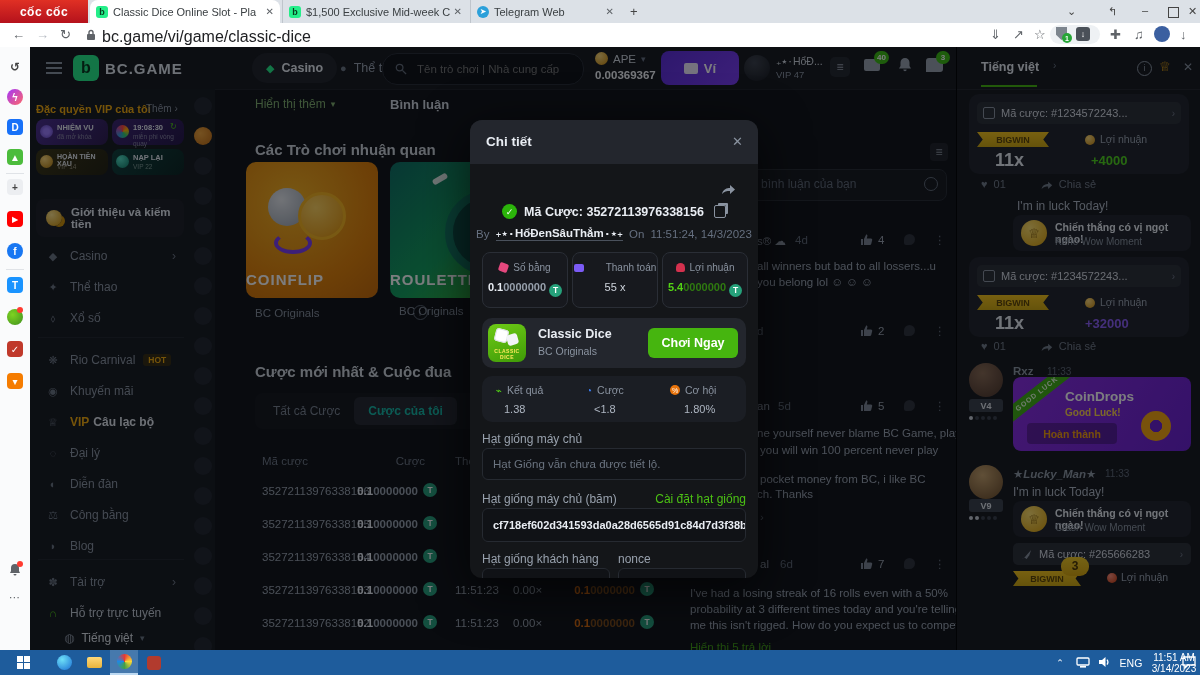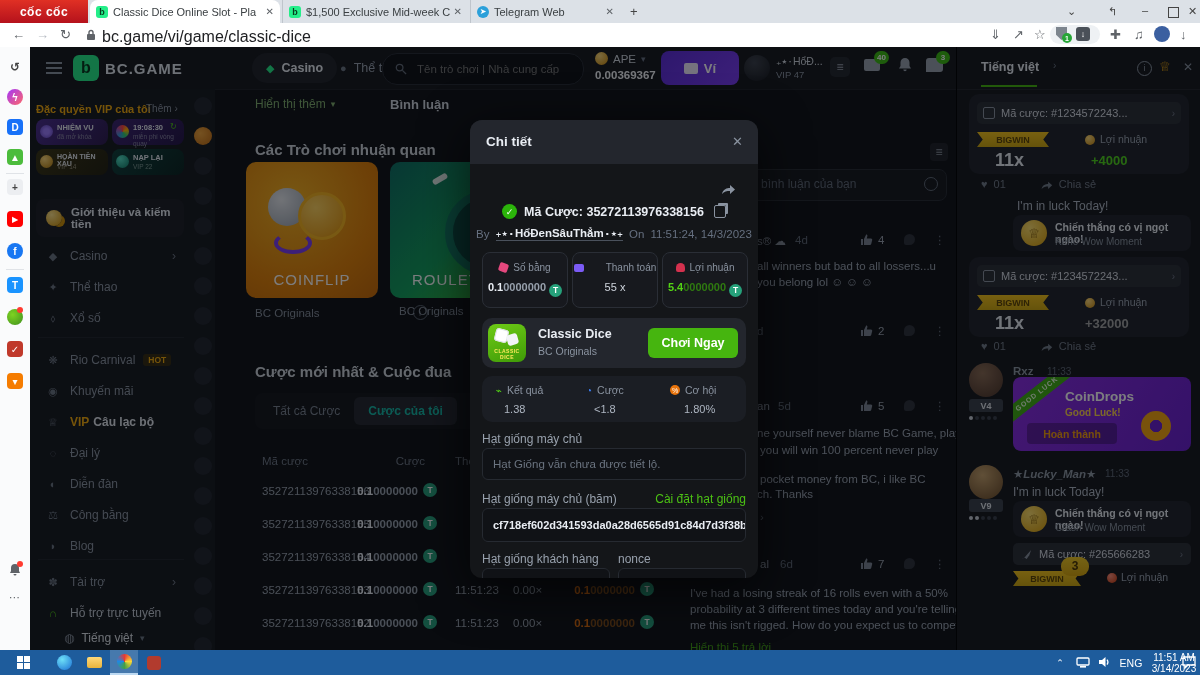--- a/index.html
+++ b/index.html
@@ -41,21 +41,21 @@
   .rdot.on{background:radial-gradient(circle at 35% 35%,#f0a43a,#bf6a10)}
   
   .searchbox{position:absolute;left:352px;top:6px;width:200px;height:30px;background:#0d0f13;border:1px solid #272b33;border-radius:15px;display:flex;align-items:center}
   .searchbox input{background:transparent;border:0;outline:0;color:#8a93a0;font-size:11.5px;width:160px;font-family:inherit}
   .vibtn{position:absolute;left:631px;top:4px;width:78px;height:34px;border-radius:8px;background:linear-gradient(135deg,#5b2bd8,#7a3cf4);
     display:flex;align-items:center;justify-content:center;gap:6px;color:#fff;font-weight:bold;font-size:13px}
   .badge{position:absolute;background:#3bba10;color:#fff;border-radius:8px;font-size:8px;font-weight:bold;
     min-width:14px;height:13px;display:flex;align-items:center;justify-content:center;padding:0 3px;box-sizing:border-box}
   
   .gamecard{position:absolute;top:115px;width:132px;height:136px;border-radius:10px;overflow:hidden}
-  .cardname{position:absolute;left:0;width:100%;bottom:10px;text-align:center;font-weight:400;font-size:15px;letter-spacing:1px;color:#fff}
+  .cardname{position:absolute;left:0;width:100%;bottom:10px;text-align:left;font-weight:700;font-size:15px;letter-spacing:1px;color:#fff}
   .tabsbar{position:absolute;left:225px;top:346px;width:320px;height:36px;background:#14161b;border-radius:8px;display:flex;align-items:center;padding:0 4px;box-sizing:border-box}
   .btab{padding:7px 14px;font-size:12px;color:#79828f;border-radius:6px;white-space:nowrap}
   .btab.on{background:#24272e;color:#14b8a6;font-weight:bold}
   .cell{position:absolute;font-size:11.5px;color:#98a1ad;white-space:nowrap}
   .coin{display:inline-flex;width:14px;height:14px;border-radius:50%;background:#26a17b;color:#fff;font-size:8.5px;font-weight:bold;
     align-items:center;justify-content:center;vertical-align:-2px}
   .thumb{fill:#7c8592}
   .cbubble{width:11px;height:11px;border-radius:50% 50% 50% 2px;background:#2c3039}
   
   .chat{position:absolute;left:926px;top:0;width:244px;height:603px;background:#16181d;border-left:1px solid #000}
@@ -501,21 +501,21 @@
       <div class="ccard" style="top:210px">
         <div class="betrow">
           <span style="width:10px;height:10px;border:1.5px solid #8a93a0;border-radius:2px;flex:none"></span>
           <span style="font-size:11px;color:#d6dbe2;flex:1">Mã cược: #1234572243...</span>
           <span style="color:#6c7582;font-size:10px">›</span>
         </div>
         <div class="ribbon" style="left:8px;top:38px">BIGWIN</div>
         <span class="a" style="left:116px;top:41px;width:10px;height:10px;border-radius:50%;background:radial-gradient(circle at 35% 30%,#ffd978,#c9880a)"></span>
         <span class="a" style="left:131px;top:39px;font-size:10.5px;color:#9aa3b0">Lợi nhuận</span>
         <span class="a b" style="left:26px;top:56px;font-size:18px">11x</span>
-        <span class="a b" style="left:116px;top:59px;font-size:13px;color:#a3a3a3">+32000</span>
+        <span class="a b" style="left:116px;top:59px;font-size:13px;color:#8b5cf6">+32000</span>
       </div>
       <div class="a f" style="left:24px;top:293px;gap:6px;color:#727b88;font-size:11px">
         <span>♥</span>
         <span>01</span>
         <svg width="13" height="11" viewBox="0 0 16 13" style="margin-left:28px">
             <path d="M2 12C3 7 7 6 10 6V3l5 4.5L10 12V9C7 9 4 9.5 2 12z" fill="#727b88"></path>
           </svg>
         <span>Chia sẻ</span>
       </div>
 

